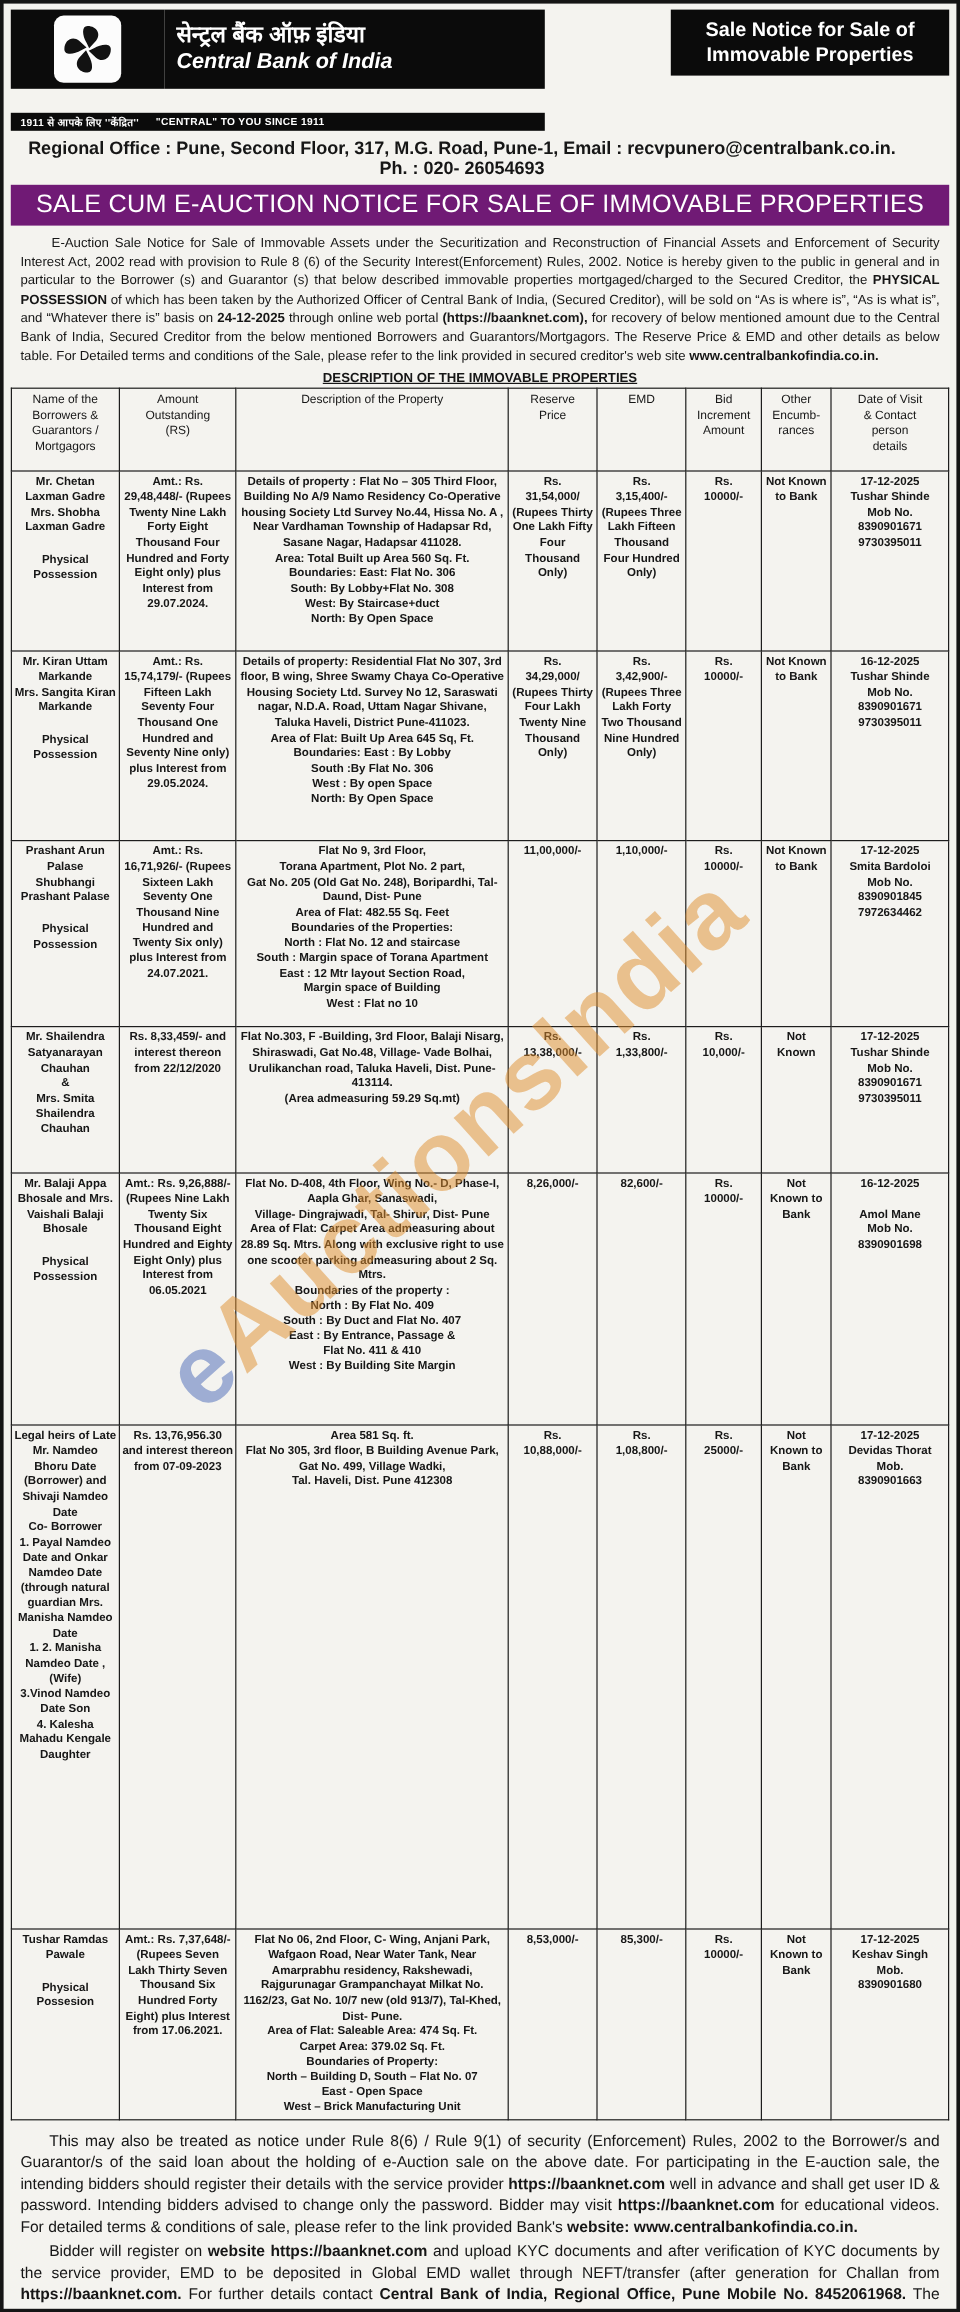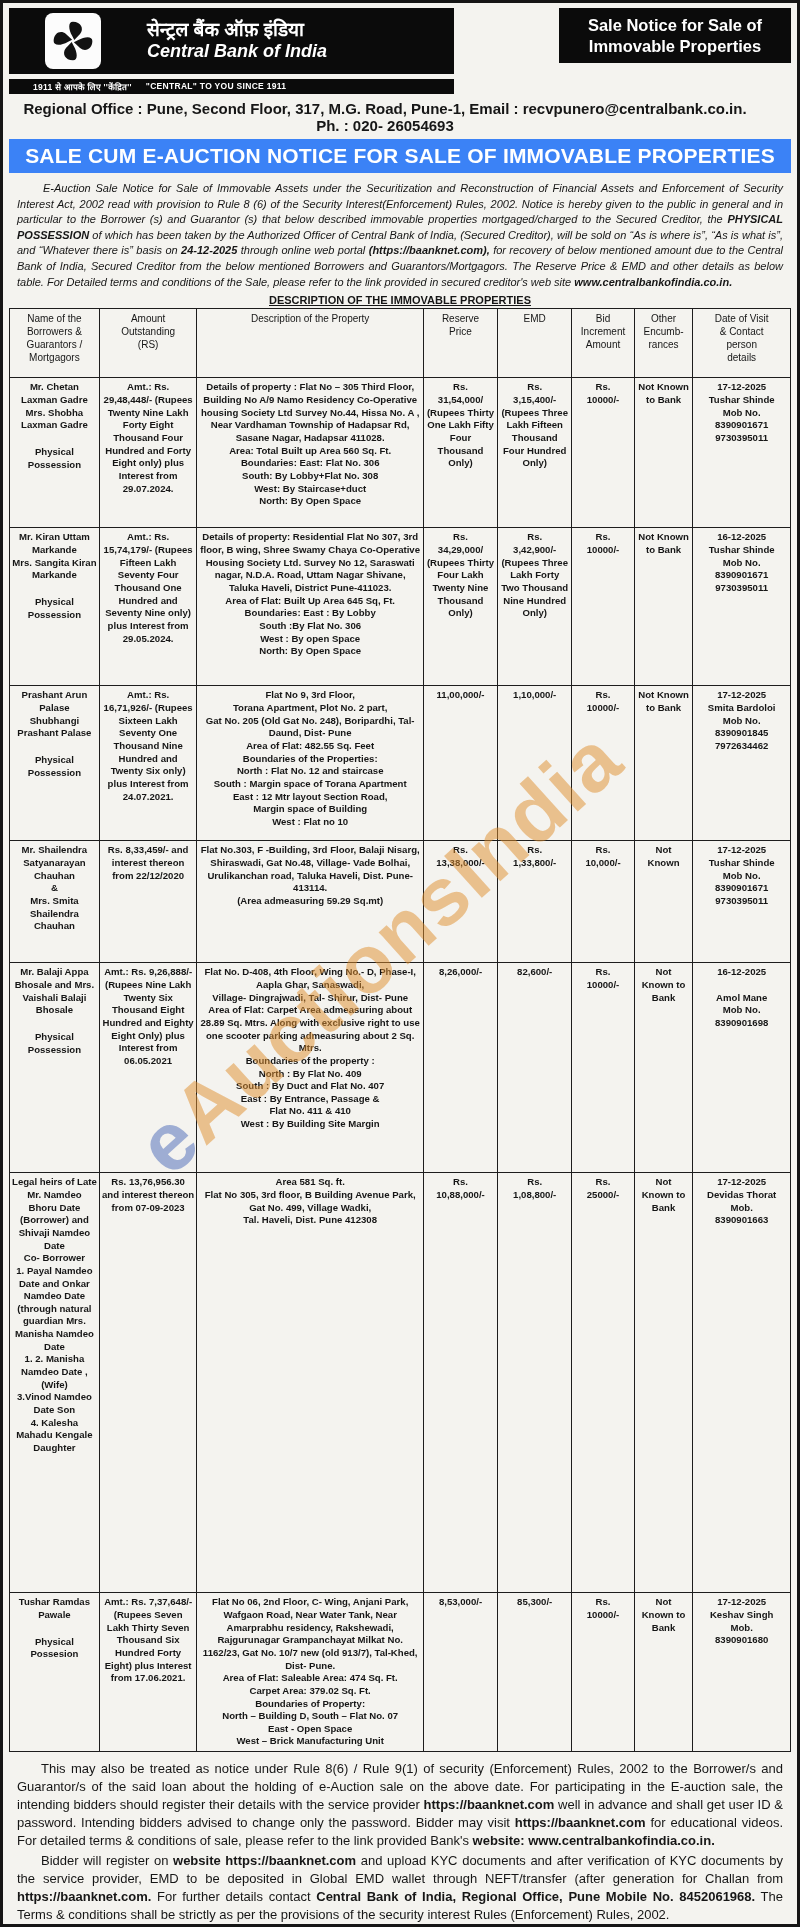--- a/index.html
+++ b/index.html
@@ -11,26 +11,26 @@
   }
   
   .header{display:flex;justify-content:space-between;align-items:flex-start;}
   .brand{width:445px;}
   .brand-top{display:flex;}
   .logo-plate{width:128px;height:66px;background:#0b0b0b;display:flex;align-items:center;justify-content:center;}
   .logo-tile{width:56px;height:56px;background:#fcfcfc;border-radius:8px;display:flex;align-items:center;justify-content:center;}
   .name-plate{flex:1;background:#0b0b0b;color:#fff;height:66px;display:flex;flex-direction:column;justify-content:center;padding:0 10px;box-sizing:border-box;}
   .name-hindi{font-size:19px;font-weight:700;line-height:1.15;}
   .name-eng{font-size:18px;font-weight:700;font-style:italic;line-height:1.2;}
-  .tagline{background:#0b0b0b;color:#fff;font-size:8.5px;font-weight:700;display:flex;gap:14px;padding:2px 24px;margin-top:5px;letter-spacing:.3px;}
+  .tagline{background:#0b0b0b;color:#fff;font-size:8.5px;font-weight:700;display:flex;gap:14px;padding:2px 8px;margin-top:20px;letter-spacing:.3px;}
   .corner-box{width:232px;background:#0b0b0b;color:#fff;text-align:center;font-size:16.5px;font-weight:700;line-height:1.25;padding:7px 6px;box-sizing:border-box;}
   .regional{font-weight:700;font-size:15px;text-align:center;margin:6px 40px 5px 10px;}
-  .banner{background:#3b82f6;color:#fff;text-align:center;font-weight:700;font-size:21px;letter-spacing:.2px;padding:5px 0;}
-  
-  .intro{font-size:11px;line-height:1.42;text-align:justify;margin:8px 8px 4px 8px;text-indent:26px;font-style:italic;}
+  .banner{background:#701a75;color:#fff;text-align:center;font-weight:400;font-size:21px;letter-spacing:.2px;padding:5px 0;}
+  
+  .intro{font-size:11px;line-height:1.42;text-align:justify;margin:8px 8px 4px 8px;text-indent:26px;}
   .intro b, .fpara b{font-weight:700;}
   .table-title{font-weight:700;text-decoration:underline;text-align:center;font-size:11px;margin:3px 0 2px 0;}
   
   table{width:100%;border-collapse:collapse;table-layout:fixed;}
   th,td{border:1.6px solid #1d1d1d;padding:3px 2px;vertical-align:top;text-align:center;}
   th{font-size:10px;font-weight:400;line-height:1.3;vertical-align:top;height:62px;}
   td{font-size:9.6px;font-weight:700;line-height:1.32;}
   .cell-pre{white-space:pre-line;}
   .possession{margin-top:14px;}
   tbody tr:nth-child(1){height:150px;}

